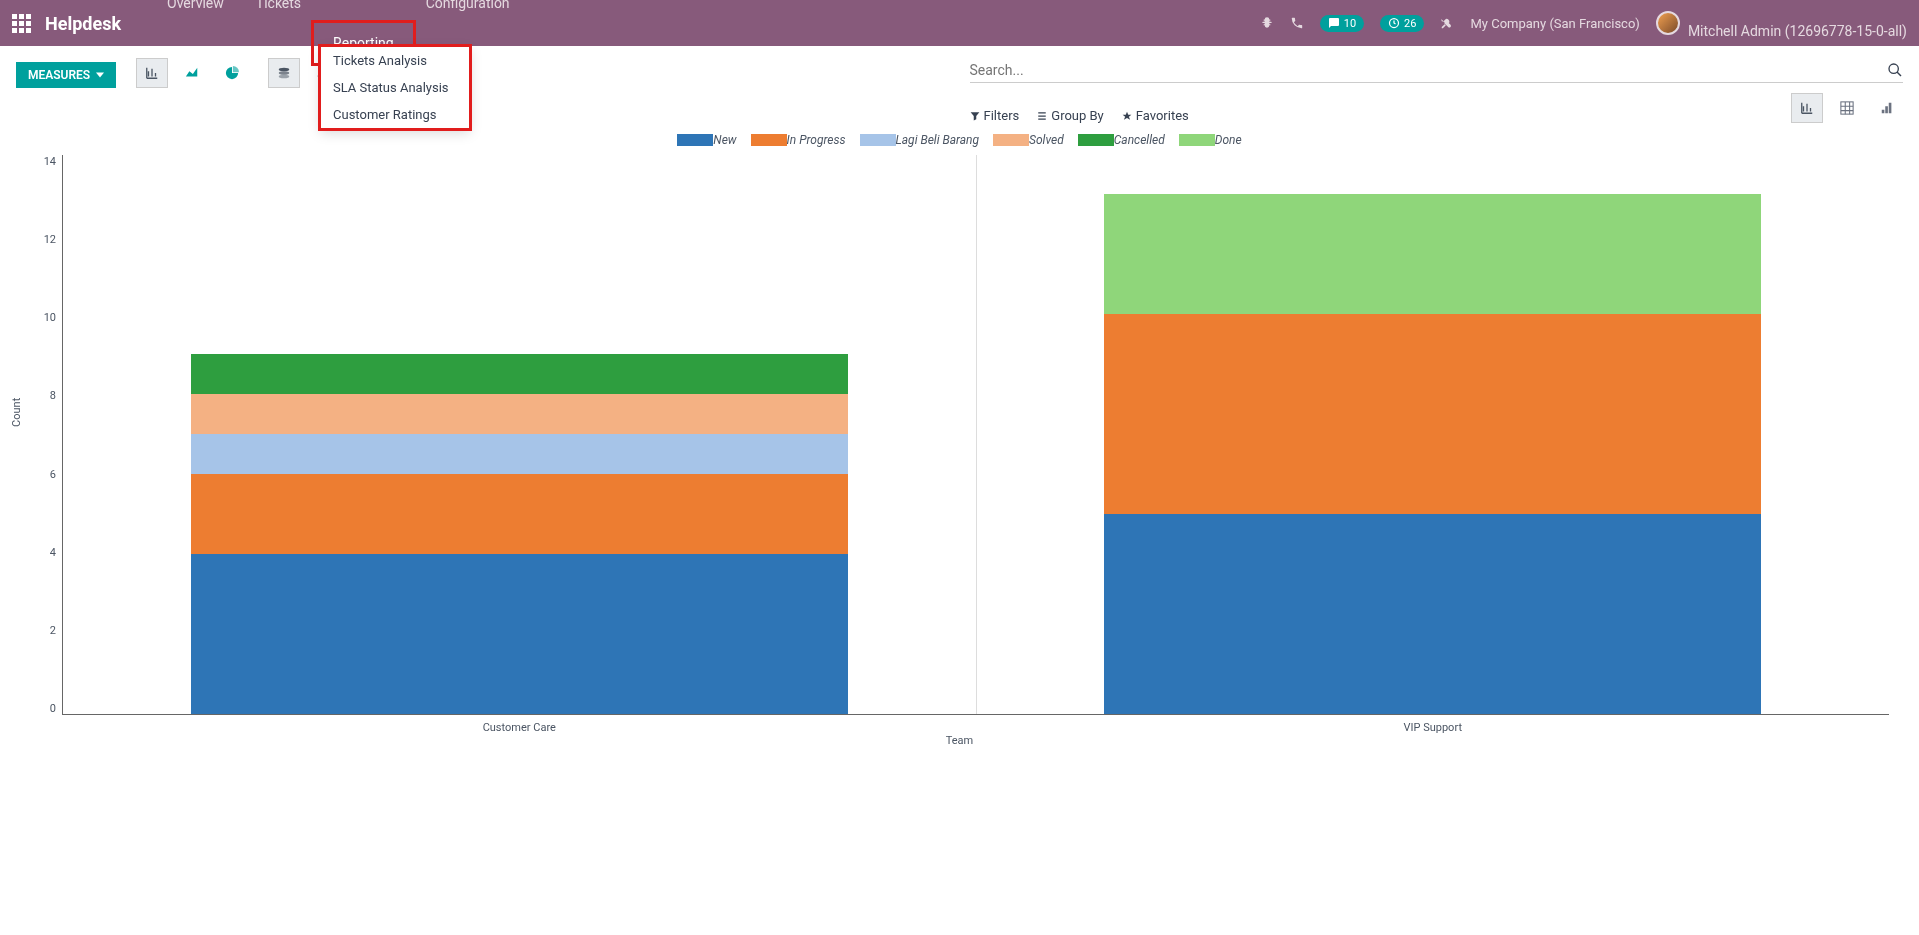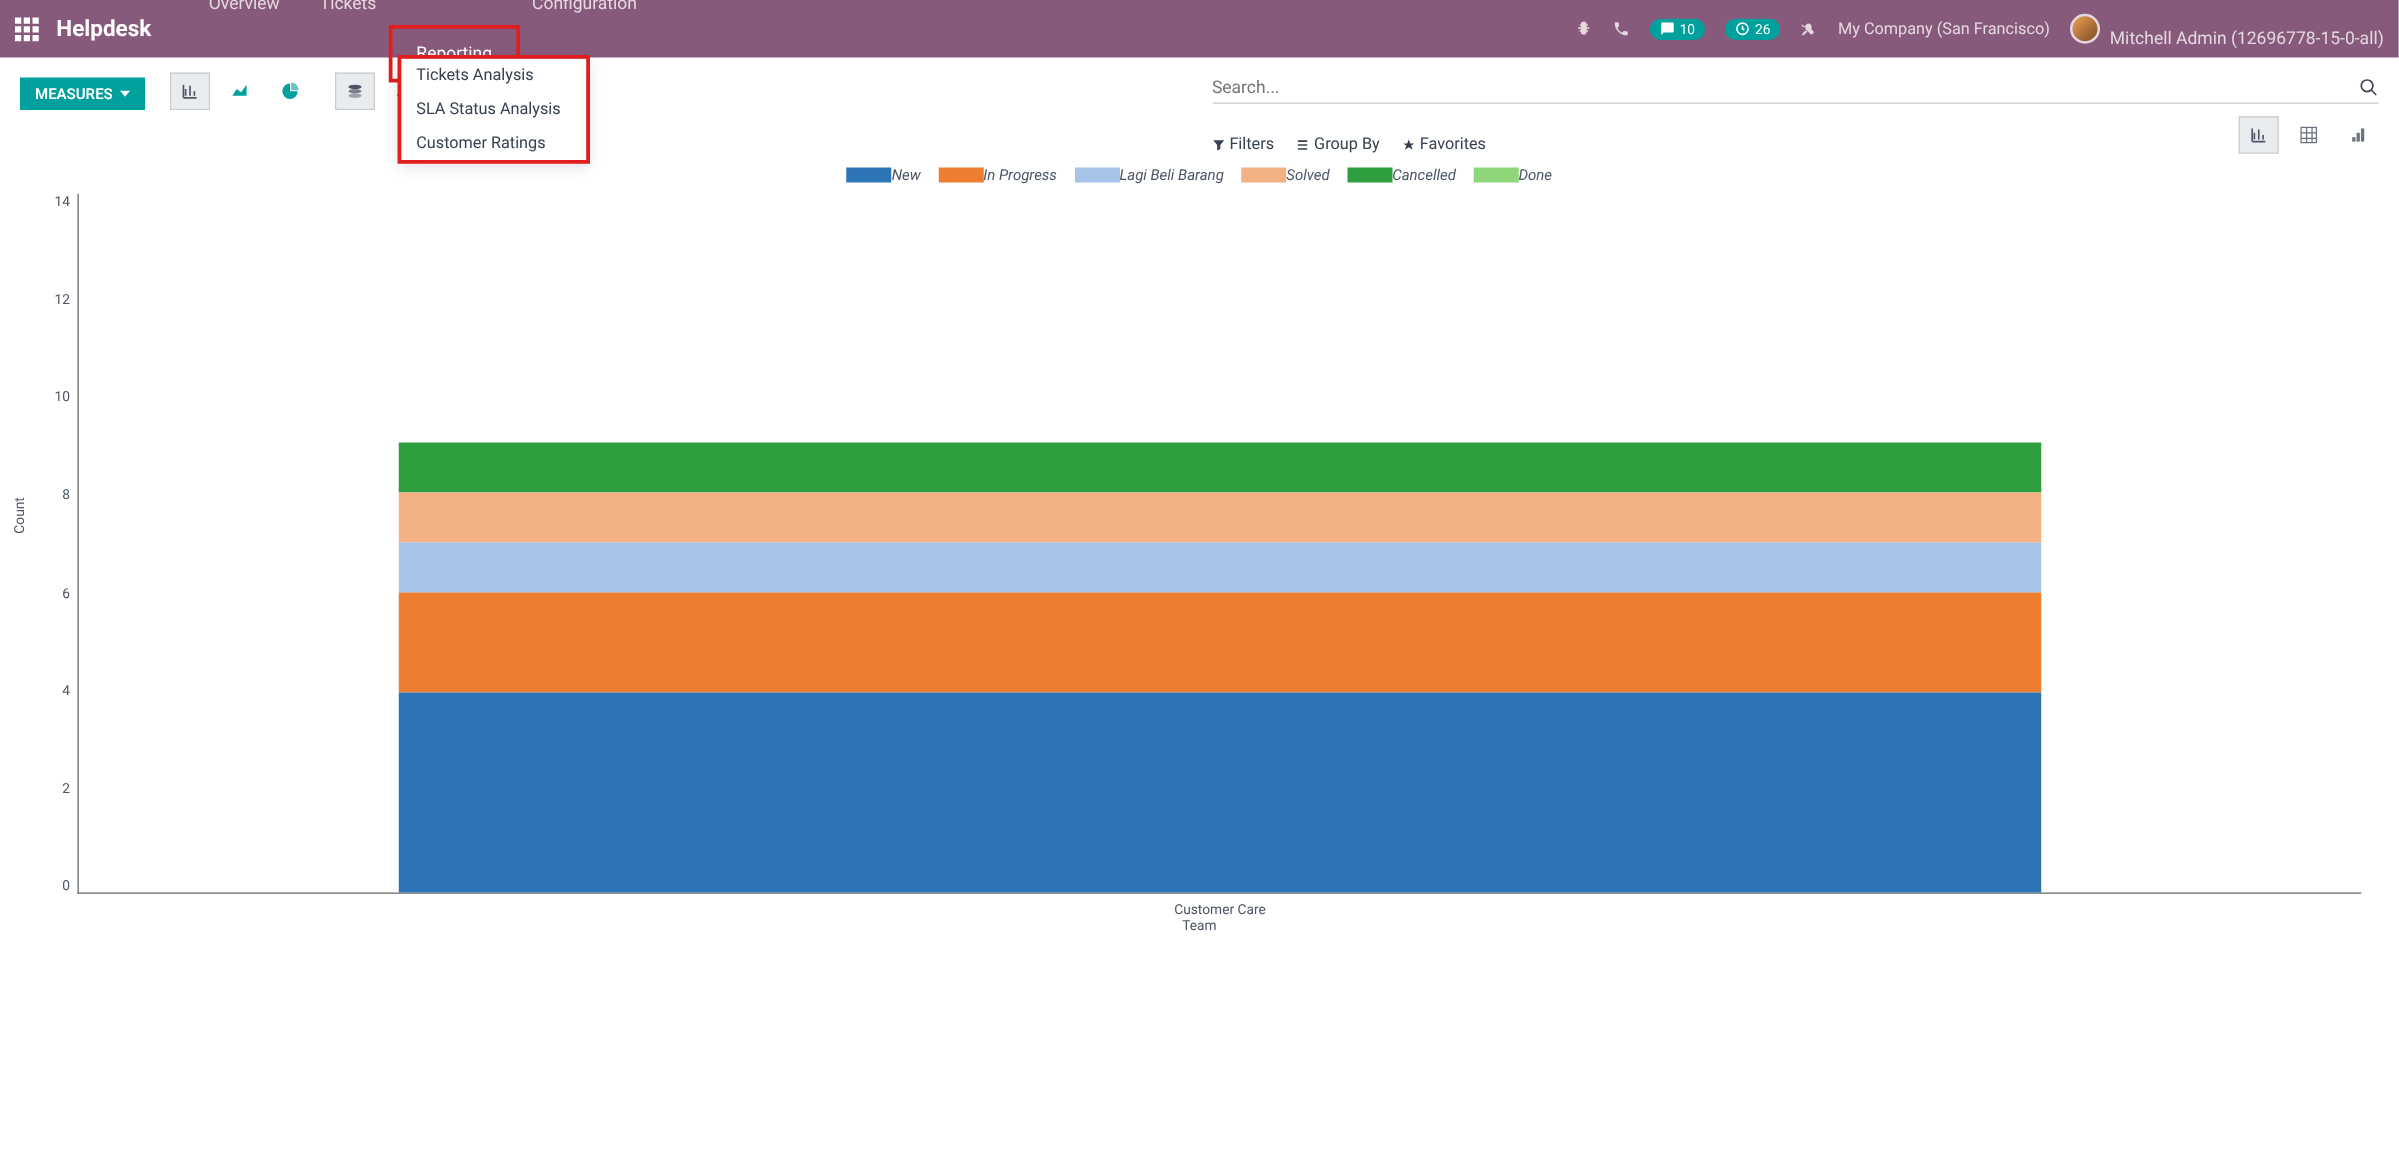--- a/index.html
+++ b/index.html
@@ -274,16 +274,24 @@
         <div class="plot-col">
           <div class="bar">
             <div class="seg" style="background: rgb(46, 117, 182); height: 160px;"></div>
             <div class="seg" style="background: rgb(237, 125, 49); height: 80px;"></div>
             <div class="seg" style="background: rgb(166, 196, 232); height: 40px;"></div>
             <div class="seg" style="background: rgb(244, 177, 131); height: 40px;"></div>
             <div class="seg" style="background: rgb(46, 158, 63); height: 40px;"></div>
           </div>
           <div class="x-label">Customer Care</div>
         </div>
+        <div class="plot-col">
+          <div class="bar">
+            <div class="seg" style="background: rgb(46, 117, 182); height: 200px;"></div>
+            <div class="seg" style="background: rgb(237, 125, 49); height: 200px;"></div>
+            <div class="seg" style="background: rgb(143, 214, 122); height: 120px;"></div>
+          </div>
+          <div class="x-label">VIP Support</div>
+        </div>
       </div>
   </div>
   <div class="x-axis-label">Team</div>
 </div>
 
 </body></html>

